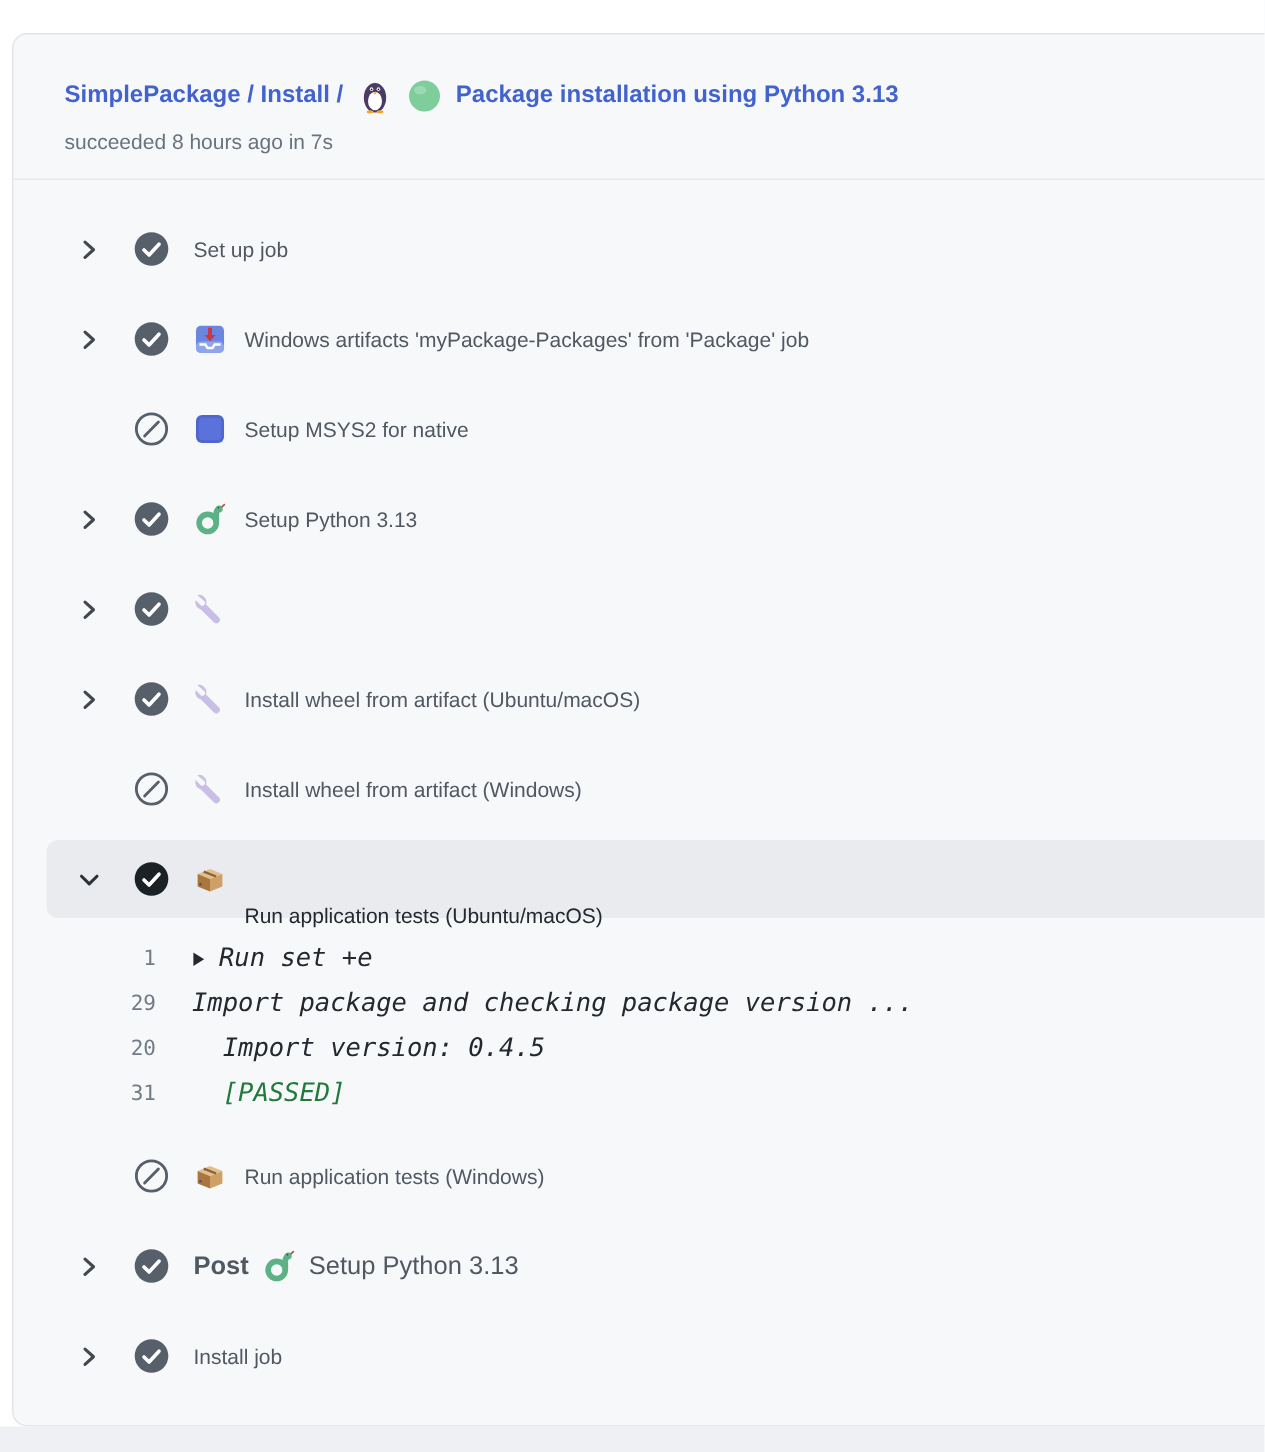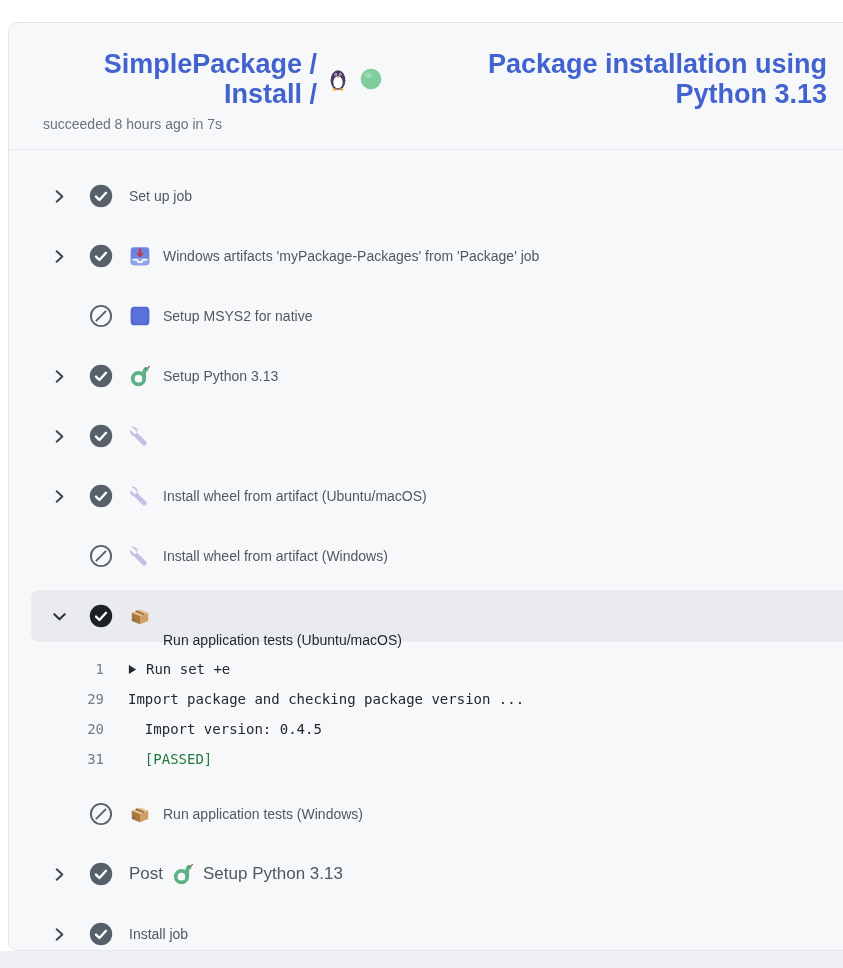--- a/index.html
+++ b/index.html
@@ -12,43 +12,43 @@
     position:absolute;left:8px;top:22px;width:860px;height:929px;
     box-sizing:border-box;background:#f7f8fa;
     border:1px solid #e2e5e9;border-radius:10px 10px 0 10px;
   }
   .bottom-strip{
     position:absolute;left:0;top:951px;width:843px;height:17px;
     background:#eef0f3;
   }
   
   .job-header{padding:26px 40px 17px 34px;border-bottom:1px solid #e5e8ec;}
-  .job-title{margin:0;font-size:27px;font-weight:bold;color:#4263cf;
+  .job-title{margin:0;font-size:16px;font-weight:bold;color:#4263cf;
     display:flex;align-items:center;gap:9px;line-height:30px;text-align:right;}
   .job-title .t-ico{display:inline-flex;width:24px;height:24px;}
   .job-subtitle{margin-top:7px;font-size:14px;color:#6a737d;}
   
   .steps{list-style:none;margin:0;padding:16px 0 0 0;}
   .step{height:60px;display:flex;align-items:center;padding-left:42px;}
   .chev{width:16px;height:16px;flex:none;display:flex;align-items:center;justify-content:center;cursor:pointer;}
   .status{margin-left:22px;width:24px;height:24px;flex:none;display:flex;}
   .step-ico{margin-left:16px;width:22px;height:22px;flex:none;display:flex;}
   .label{margin-left:12px;font-size:14px;color:#515861;white-space:nowrap;}
   .no-ico .label{margin-left:16px;}
-  .label-prefix{margin-left:16px;font-size:17px;color:#515861;}
+  .label-prefix{margin-left:16px;font-size:17px;color:#515861;font-weight:bold;}
   .label-after{margin-left:9px;font-size:17px;color:#515861;white-space:nowrap;}
   .step.active{height:52px;margin:4px 0 4px 22px;padding-left:20px;
     background:#e9ebee;border-radius:8px 0 0 8px;}
   .step.active .label{color:#24292f;margin-top:48px;}
   
   .log{margin:12px 0 10px 0;font-family:"DejaVu Sans Mono","Liberation Mono",monospace;}
   .log-line{height:30px;display:flex;align-items:center;}
   .ln{width:95px;flex:none;text-align:right;font-size:14px;color:#727c86;cursor:pointer;}
   .log-toggle{margin-left:24px;margin-right:9px;display:flex;cursor:pointer;}
-  .log-text{margin-left:24px;font-size:14px;color:#24292f;white-space:pre;}
+  .log-text{margin-left:24px;font-size:17px;color:#24292f;white-space:pre;font-style:italic;}
   .log-line.has-toggle .log-text{margin-left:0;}
   .log-text.green{color:#217a3c;}
 </style>
 </head>
 <body>
 
 <svg width="0" height="0" style="position:absolute">
   <defs>
     <g id="i-chev-right">
         <path d="M5 2.5 L11 8 L5 13.5" fill="none" stroke="#42484f" stroke-width="2.2" stroke-linecap="round" stroke-linejoin="round"></path>

